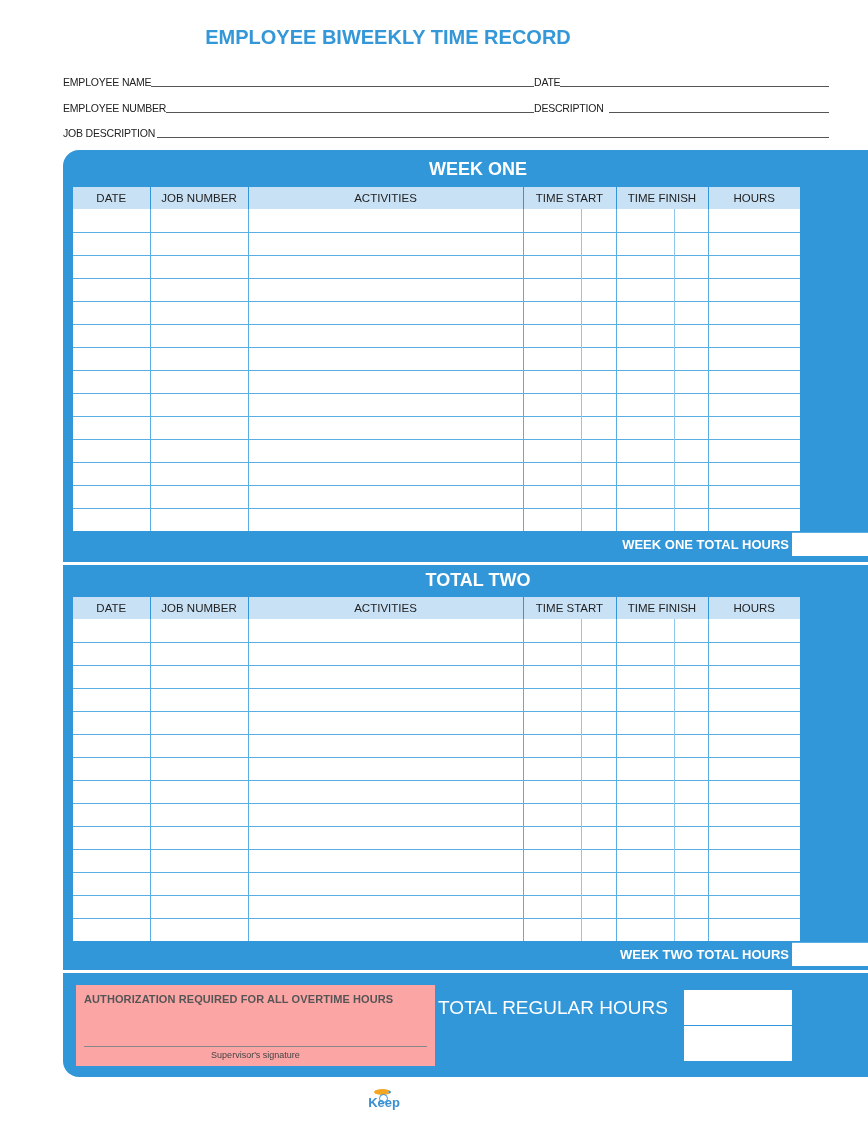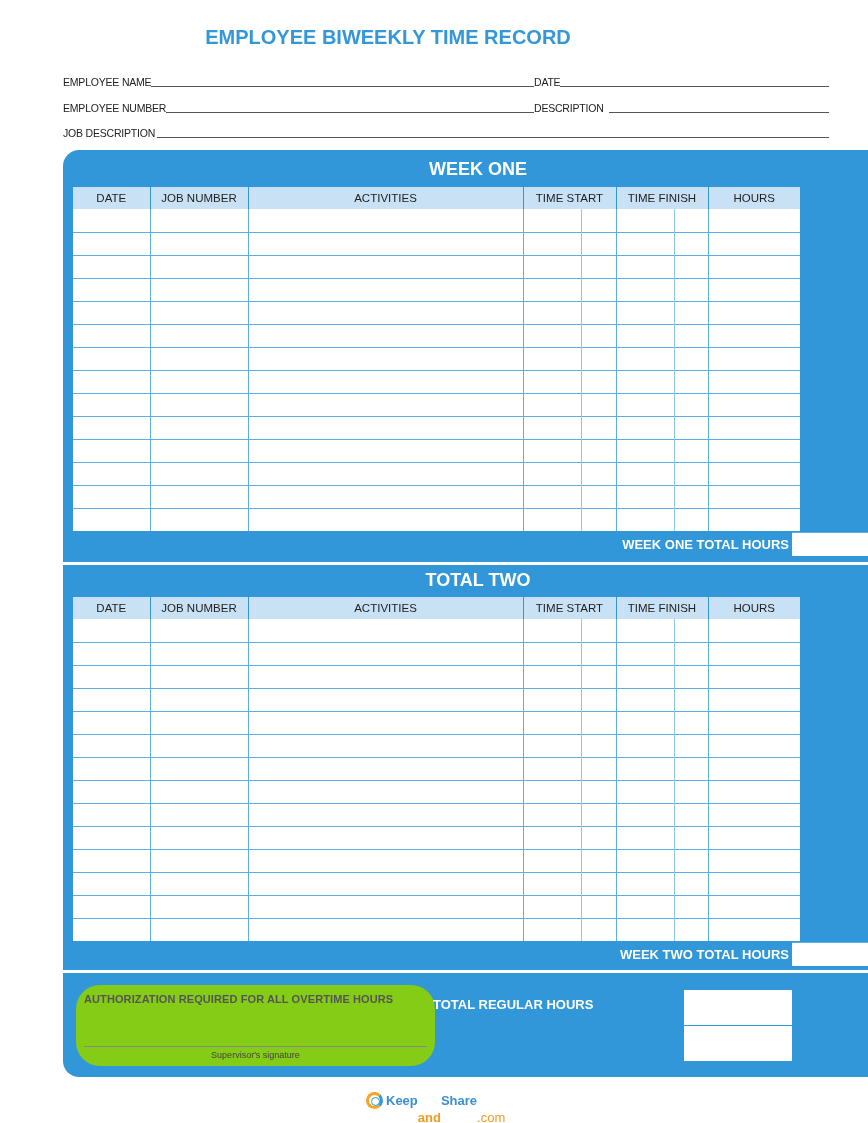--- a/index.html
+++ b/index.html
@@ -43,30 +43,30 @@
     table.grid td.split { border-left: 1px solid #8fc7ec; }
     table.grid tr td:first-child { border-left: none; }
     table.grid tbody tr:first-child td { border-top: none; }
 
     .total-row { position: absolute; right: 10px; height: 24px; display: flex; align-items: center; }
     .total-row .tlabel { color: #fff; font-weight: bold; font-size: 13px; margin-right: 3px; }
     .total-row .tbox { width: 91px; height: 24px; background: #fff; border-top: 1px solid #5aaee3; }
 
     .auth-box {
       position: absolute; left: 13px; top: 12px; width: 359px; height: 81px;
-      background: #84cc16; border-radius: 24px;
+      background: #fca5a5; border-radius: 0;
     }
     .auth-title { position: absolute; left: 8px; top: 8px; font-size: 11px; font-weight: bold; color: #555; letter-spacing: 0.1px; }
     .sig-line { position: absolute; left: 8px; right: 8px; top: 61px; border-top: 1px solid #888; }
     .sig-label { position: absolute; left: 0; width: 100%; top: 65px; text-align: center; font-size: 9px; color: #444; }
 
-    .sum-label { position: absolute; color: #fff; font-weight: bold; font-size: 13px; text-align: left; width: 240px; }
+    .sum-label { position: absolute; color: #fff; font-weight: normal; font-size: 19px; text-align: center; width: 240px; }
     .sum-box { position: absolute; left: 621px; width: 108px; background: #fff; }
 
-    .logo { position: absolute; left: 366px; top: 1089px; height: 22px; display: flex; align-items: center; font-size: 13px; font-weight: bold; }
+    .logo { position: absolute; left: 366px; top: 1089px; height: 22px; display: flex; align-items: center; font-size: 13px; font-weight: bold; flex-direction: column; }
     .logo .ring { width: 17px; height: 17px; border-radius: 50%; border: 3px solid #f5a623; border-right-color: #3197d8; margin-right: 3px; position: relative; }
     .logo .ring::after { content: ""; position: absolute; left: 2px; top: 2px; width: 7px; height: 7px; border-radius: 50%; border: 1.5px solid #3197d8; }
     .blue { color: #3a8fd2; }
     .orange { color: #f29b1f; margin-top: 34px; }
   </style>
 </head>
 <body>
 
 <div class="title">EMPLOYEE BIWEEKLY TIME RECORD</div>
 

